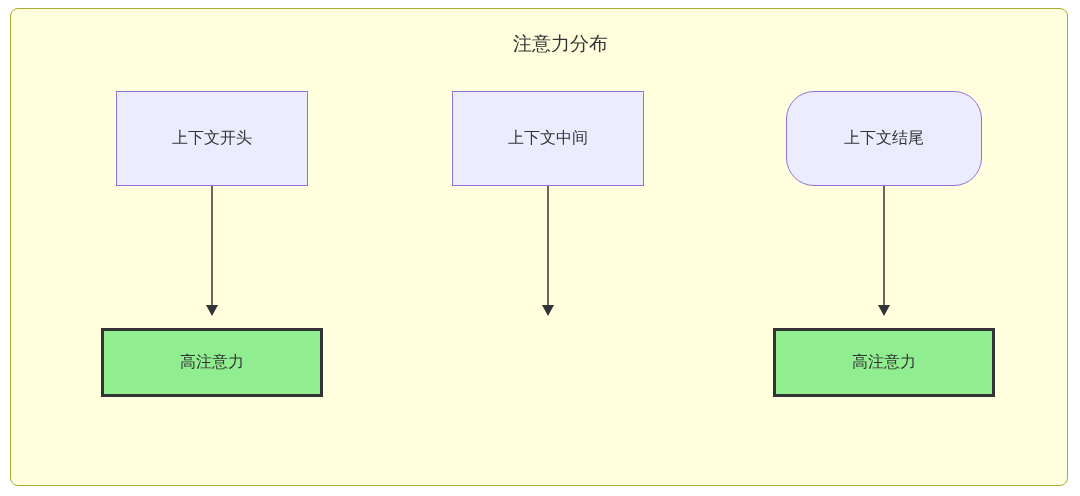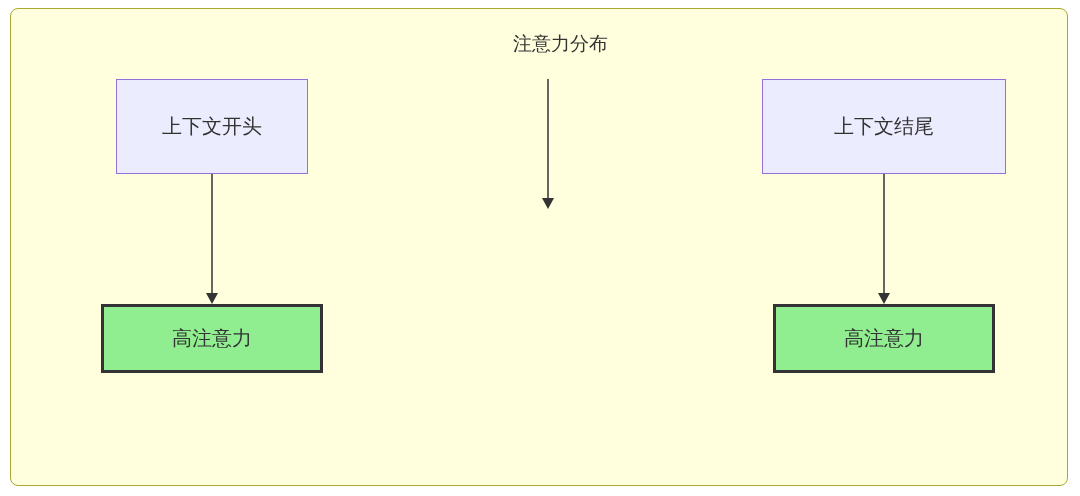--- a/index.html
+++ b/index.html
@@ -42,33 +42,35 @@
   .column {
     display: flex;
     flex-direction: column;
     align-items: center;
     width: 246px;
   }
   .node {
     display: flex;
     align-items: center;
     justify-content: center;
-    font-size: 20px;
+    font-size: 16px;
     color: #333333;
     box-sizing: border-box;
     text-align: center;
+    margin-top: 12px;
   }
   .top-node {
     width: 192px;
     height: 95px;
     background: var(--top-node-bg, #ececff);
     border: 1px solid var(--top-node-border, #9370db);
   }
   .column:last-child .top-node {
-    width: 244px;
+    width: 196px;
+    border-radius: 28px;
   }
   .arrow {
     display: block;
     color: var(--arrow, #333333);
   }
   .bottom-node {
     width: 222px;
     height: 69px;
     border: 3px solid var(--bottom-border, #333333);
   }
@@ -88,20 +90,21 @@
       <div class="column">
         <div class="node top-node">上下文开头</div>
         <svg class="arrow" width="20" height="130" viewBox="0 0 20 130">
           <line x1="10" y1="0" x2="10" y2="121" stroke="currentColor" stroke-width="1.5"></line>
           <polygon points="4,119 16,119 10,130" fill="currentColor"></polygon>
         </svg>
         <div class="node bottom-node state-high">高注意力</div>
       </div>
 
       <div class="column">
+        <div class="node top-node">上下文中间</div>
         <svg class="arrow" width="20" height="130" viewBox="0 0 20 130">
           <line x1="10" y1="0" x2="10" y2="121" stroke="currentColor" stroke-width="1.5"></line>
           <polygon points="4,119 16,119 10,130" fill="currentColor"></polygon>
         </svg>
       </div>
 
       <div class="column">
         <div class="node top-node">上下文结尾</div>
         <svg class="arrow" width="20" height="130" viewBox="0 0 20 130">
           <line x1="10" y1="0" x2="10" y2="121" stroke="currentColor" stroke-width="1.5"></line>

